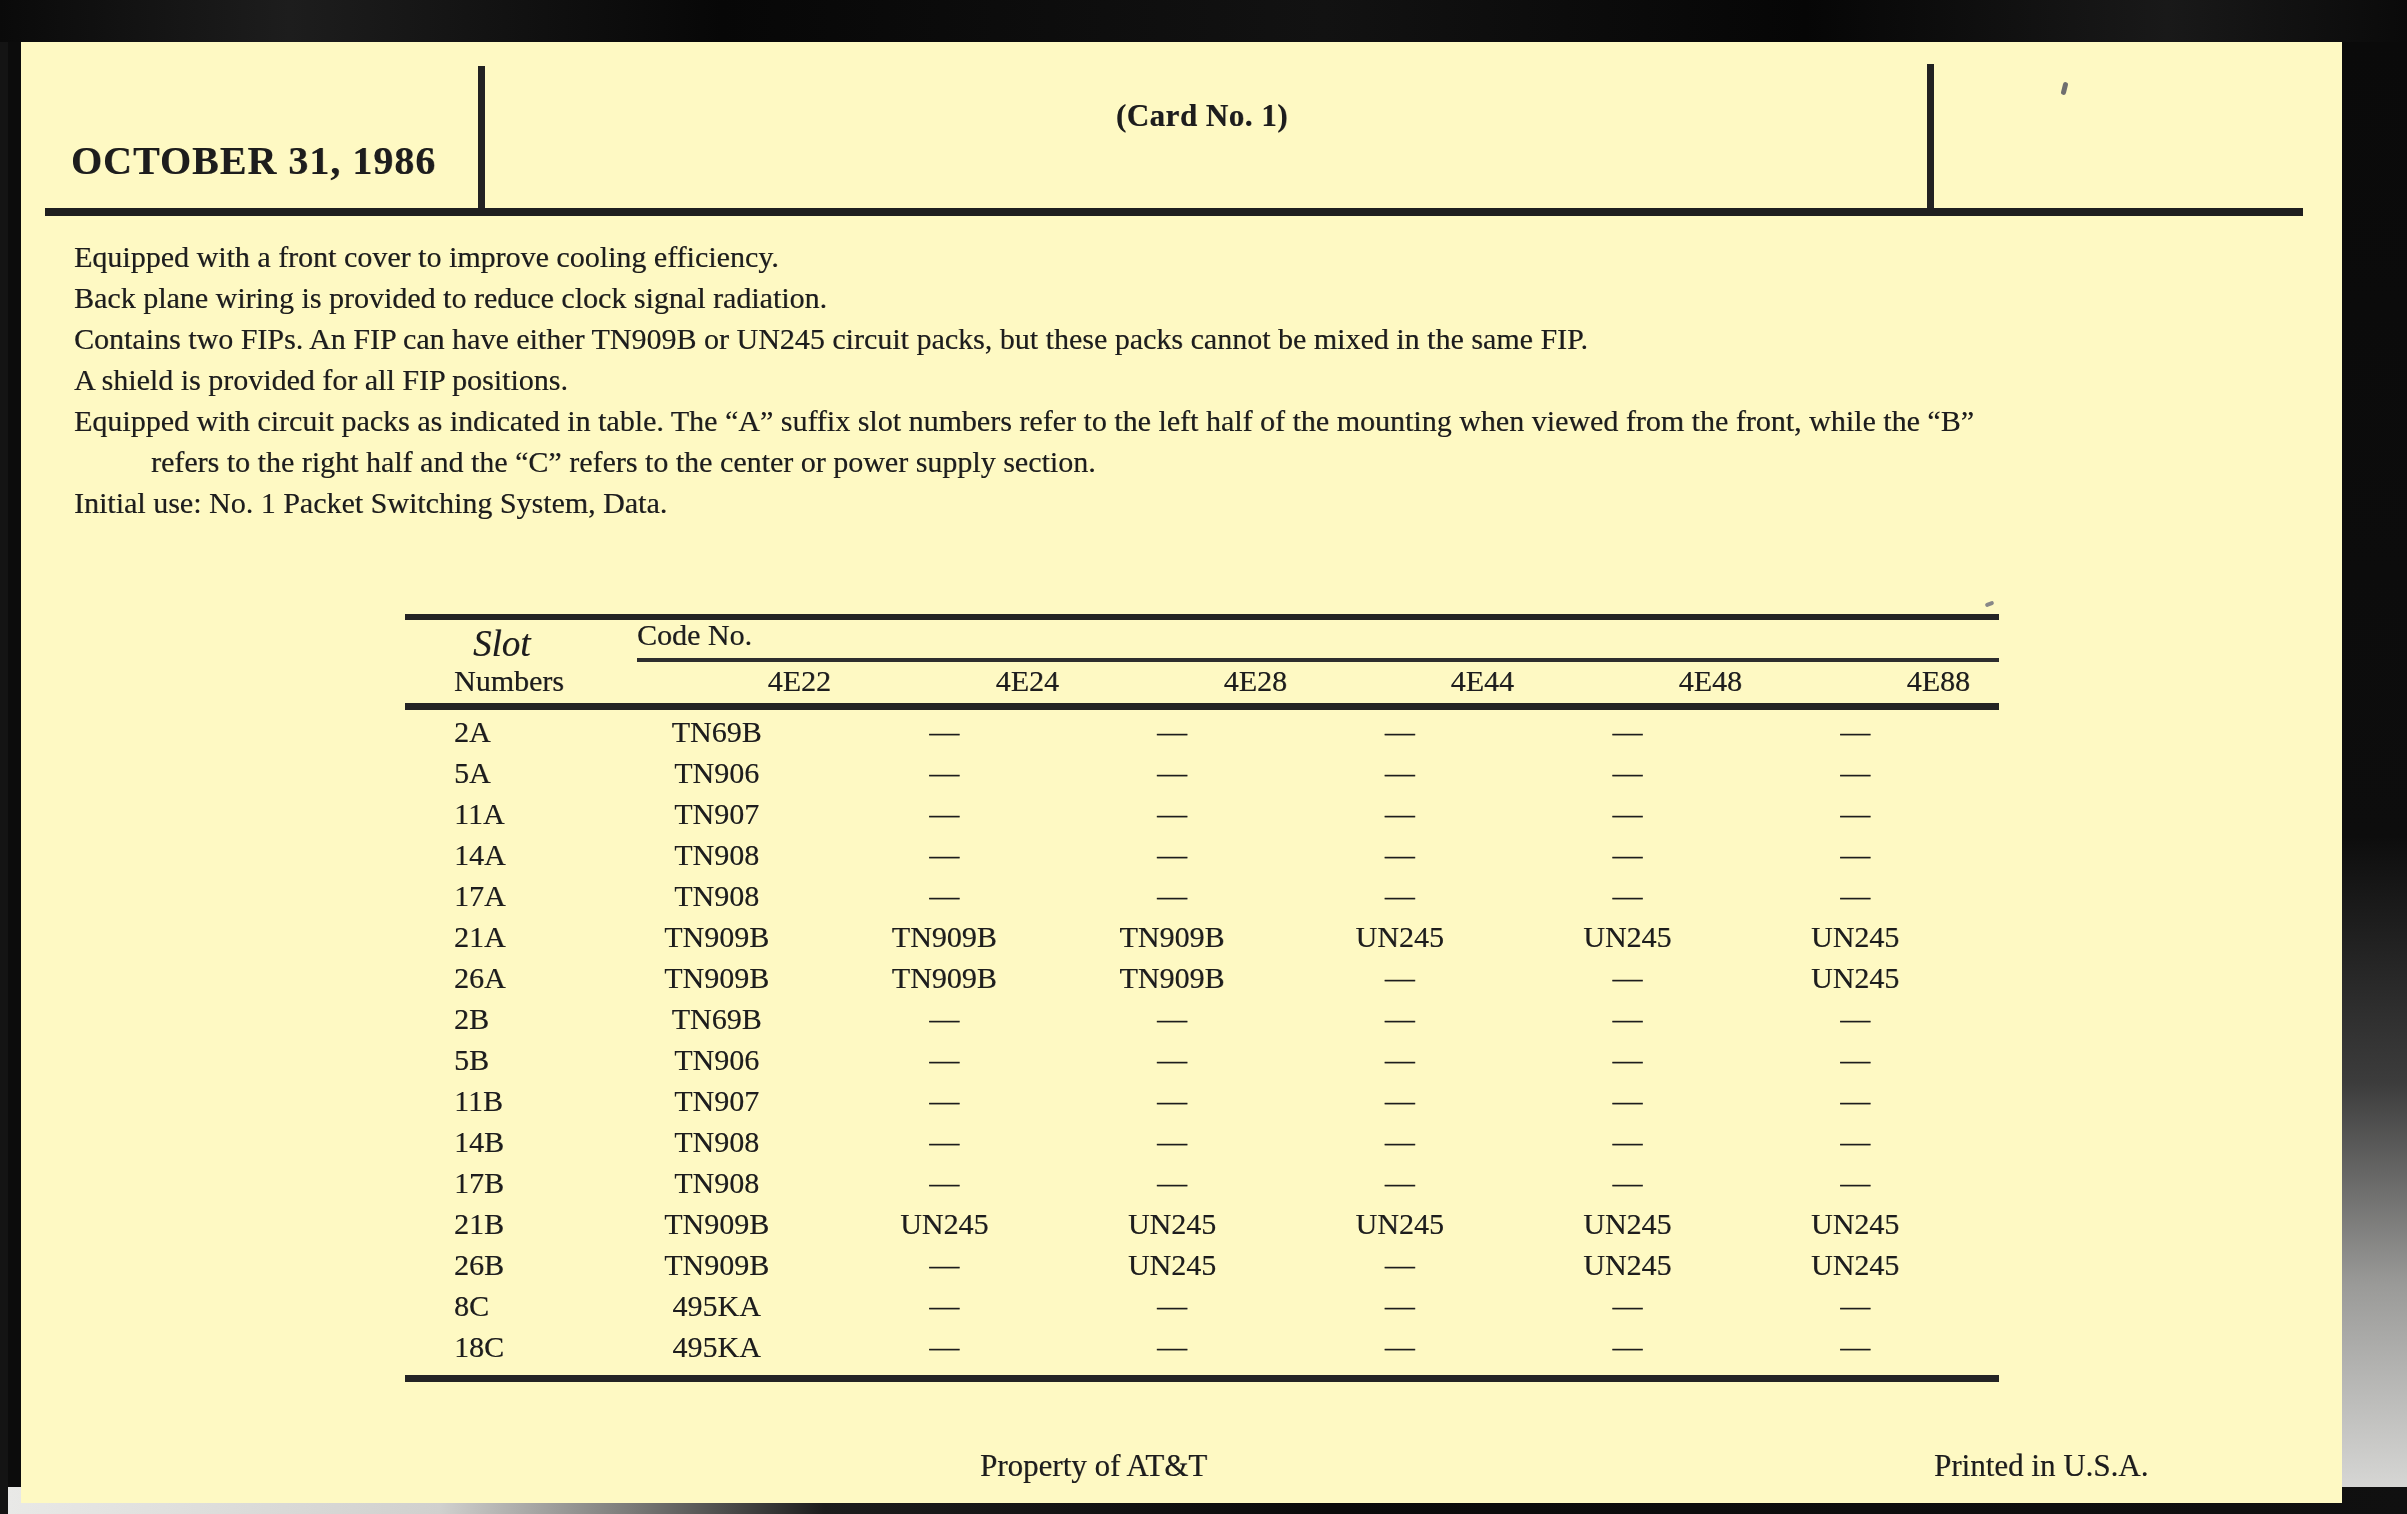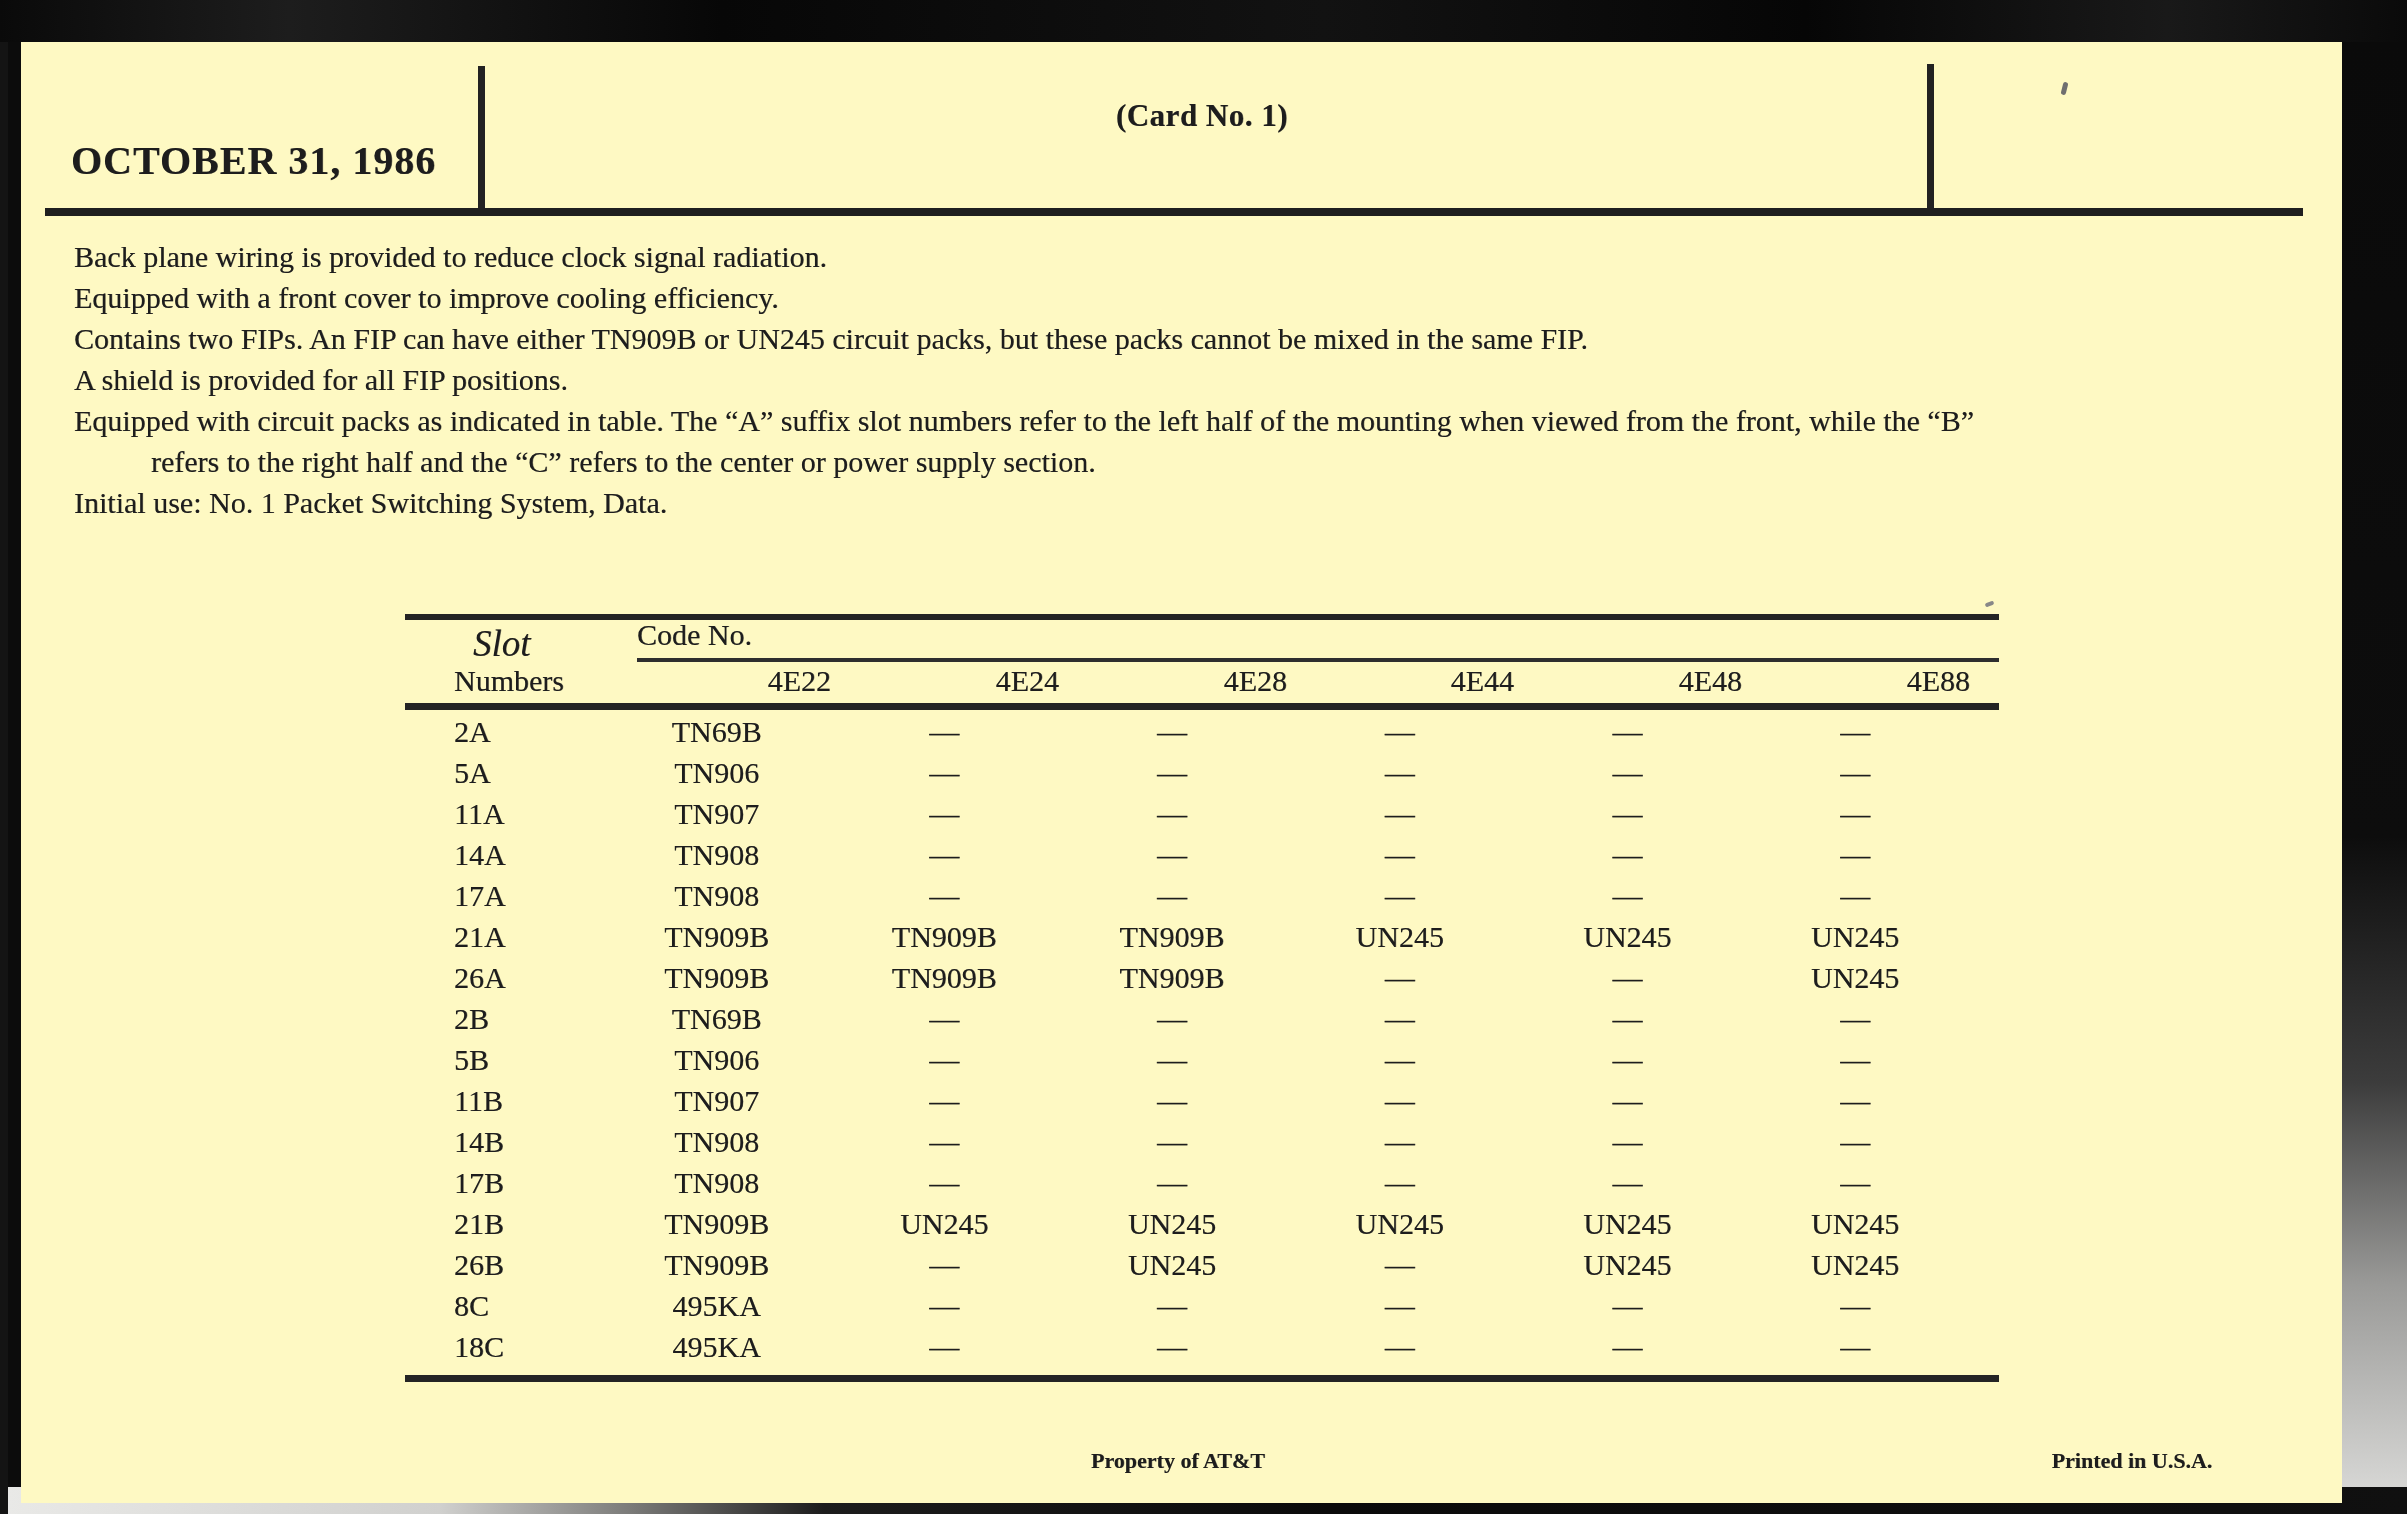--- a/index.html
+++ b/index.html
@@ -51,21 +51,21 @@
   .t-slot-l1 { position:absolute; left:452px; top:580px; font-size:37px;font-style:italic; }
   .t-slot-l2 { position:absolute; left:433px; top:622px; font-size:30px; }
   .t-code-hdr { position:absolute; left:616px; top:576px; width:1362px; font-size:30px; }
   .t-colhdr { position:absolute; top:622px; width:228px; text-align:right; font-size:30px; }
   .t-body { position:absolute; left:384px; top:669px; width:1564px; }
   .trow { display:flex; height:41px; align-items:center; font-size:30px; }
   .tcell-slot { width:198px; padding-left:49px; }
   .tcell-val { width:228px; text-align:center; }
 
   
-  .f-note { position:absolute; top:1406px; width:396px; text-align:center; font-size:22px; font-weight:bold; white-space:nowrap; }
+  .f-note { position:absolute; top:1406px; width:396px; font-size:31px; font-weight:normal; white-space:nowrap; }
   .f-left { left:959px; }
   .f-right { left:1913px; }
 </style>
 </head>
 <body>
 
 <div class="scan">
 
   <div class="bar-top"></div>
   <div class="bar-left"></div>
@@ -78,22 +78,22 @@
     <div class="hdr-div hdr-div1"></div>
     <div class="hdr-title-wrap">
       <div class="hdr-subtitle ink">(Card No. 1)</div>
     </div>
     <div class="hdr-div hdr-div2"></div>
     <div class="hdr-rule"></div>
     <div class="speck speck1"></div>
     <div class="speck speck2"></div>
 
     <div class="bodytext">
+      <div class="line ink">Equipped with a front cover to improve cooling efficiency.</div>
       <div class="line ink">Back plane wiring is provided to reduce clock signal radiation.</div>
-      <div class="line ink">Equipped with a front cover to improve cooling efficiency.</div>
       <div class="line ink">Contains two FIPs. An FIP can have either TN909B or UN245 circuit packs, but these packs cannot be mixed in the same FIP.</div>
       <div class="line ink">A shield is provided for all FIP positions.</div>
       <div class="line ink">Equipped with circuit packs as indicated in table. The “A” suffix slot numbers refer to the left half of the mounting when viewed from the front, while the “B”</div>
       <div class="line indent ink">refers to the right half and the “C” refers to the center or power supply section.</div>
       <div class="line ink">Initial use: No. 1 Packet Switching System, Data.</div>
     </div>
 
     <div class="t-rule t-rule-top"></div>
     <div class="t-slot-l1 ink">Slot</div>
     <div class="t-code-hdr ink">Code No.</div>

